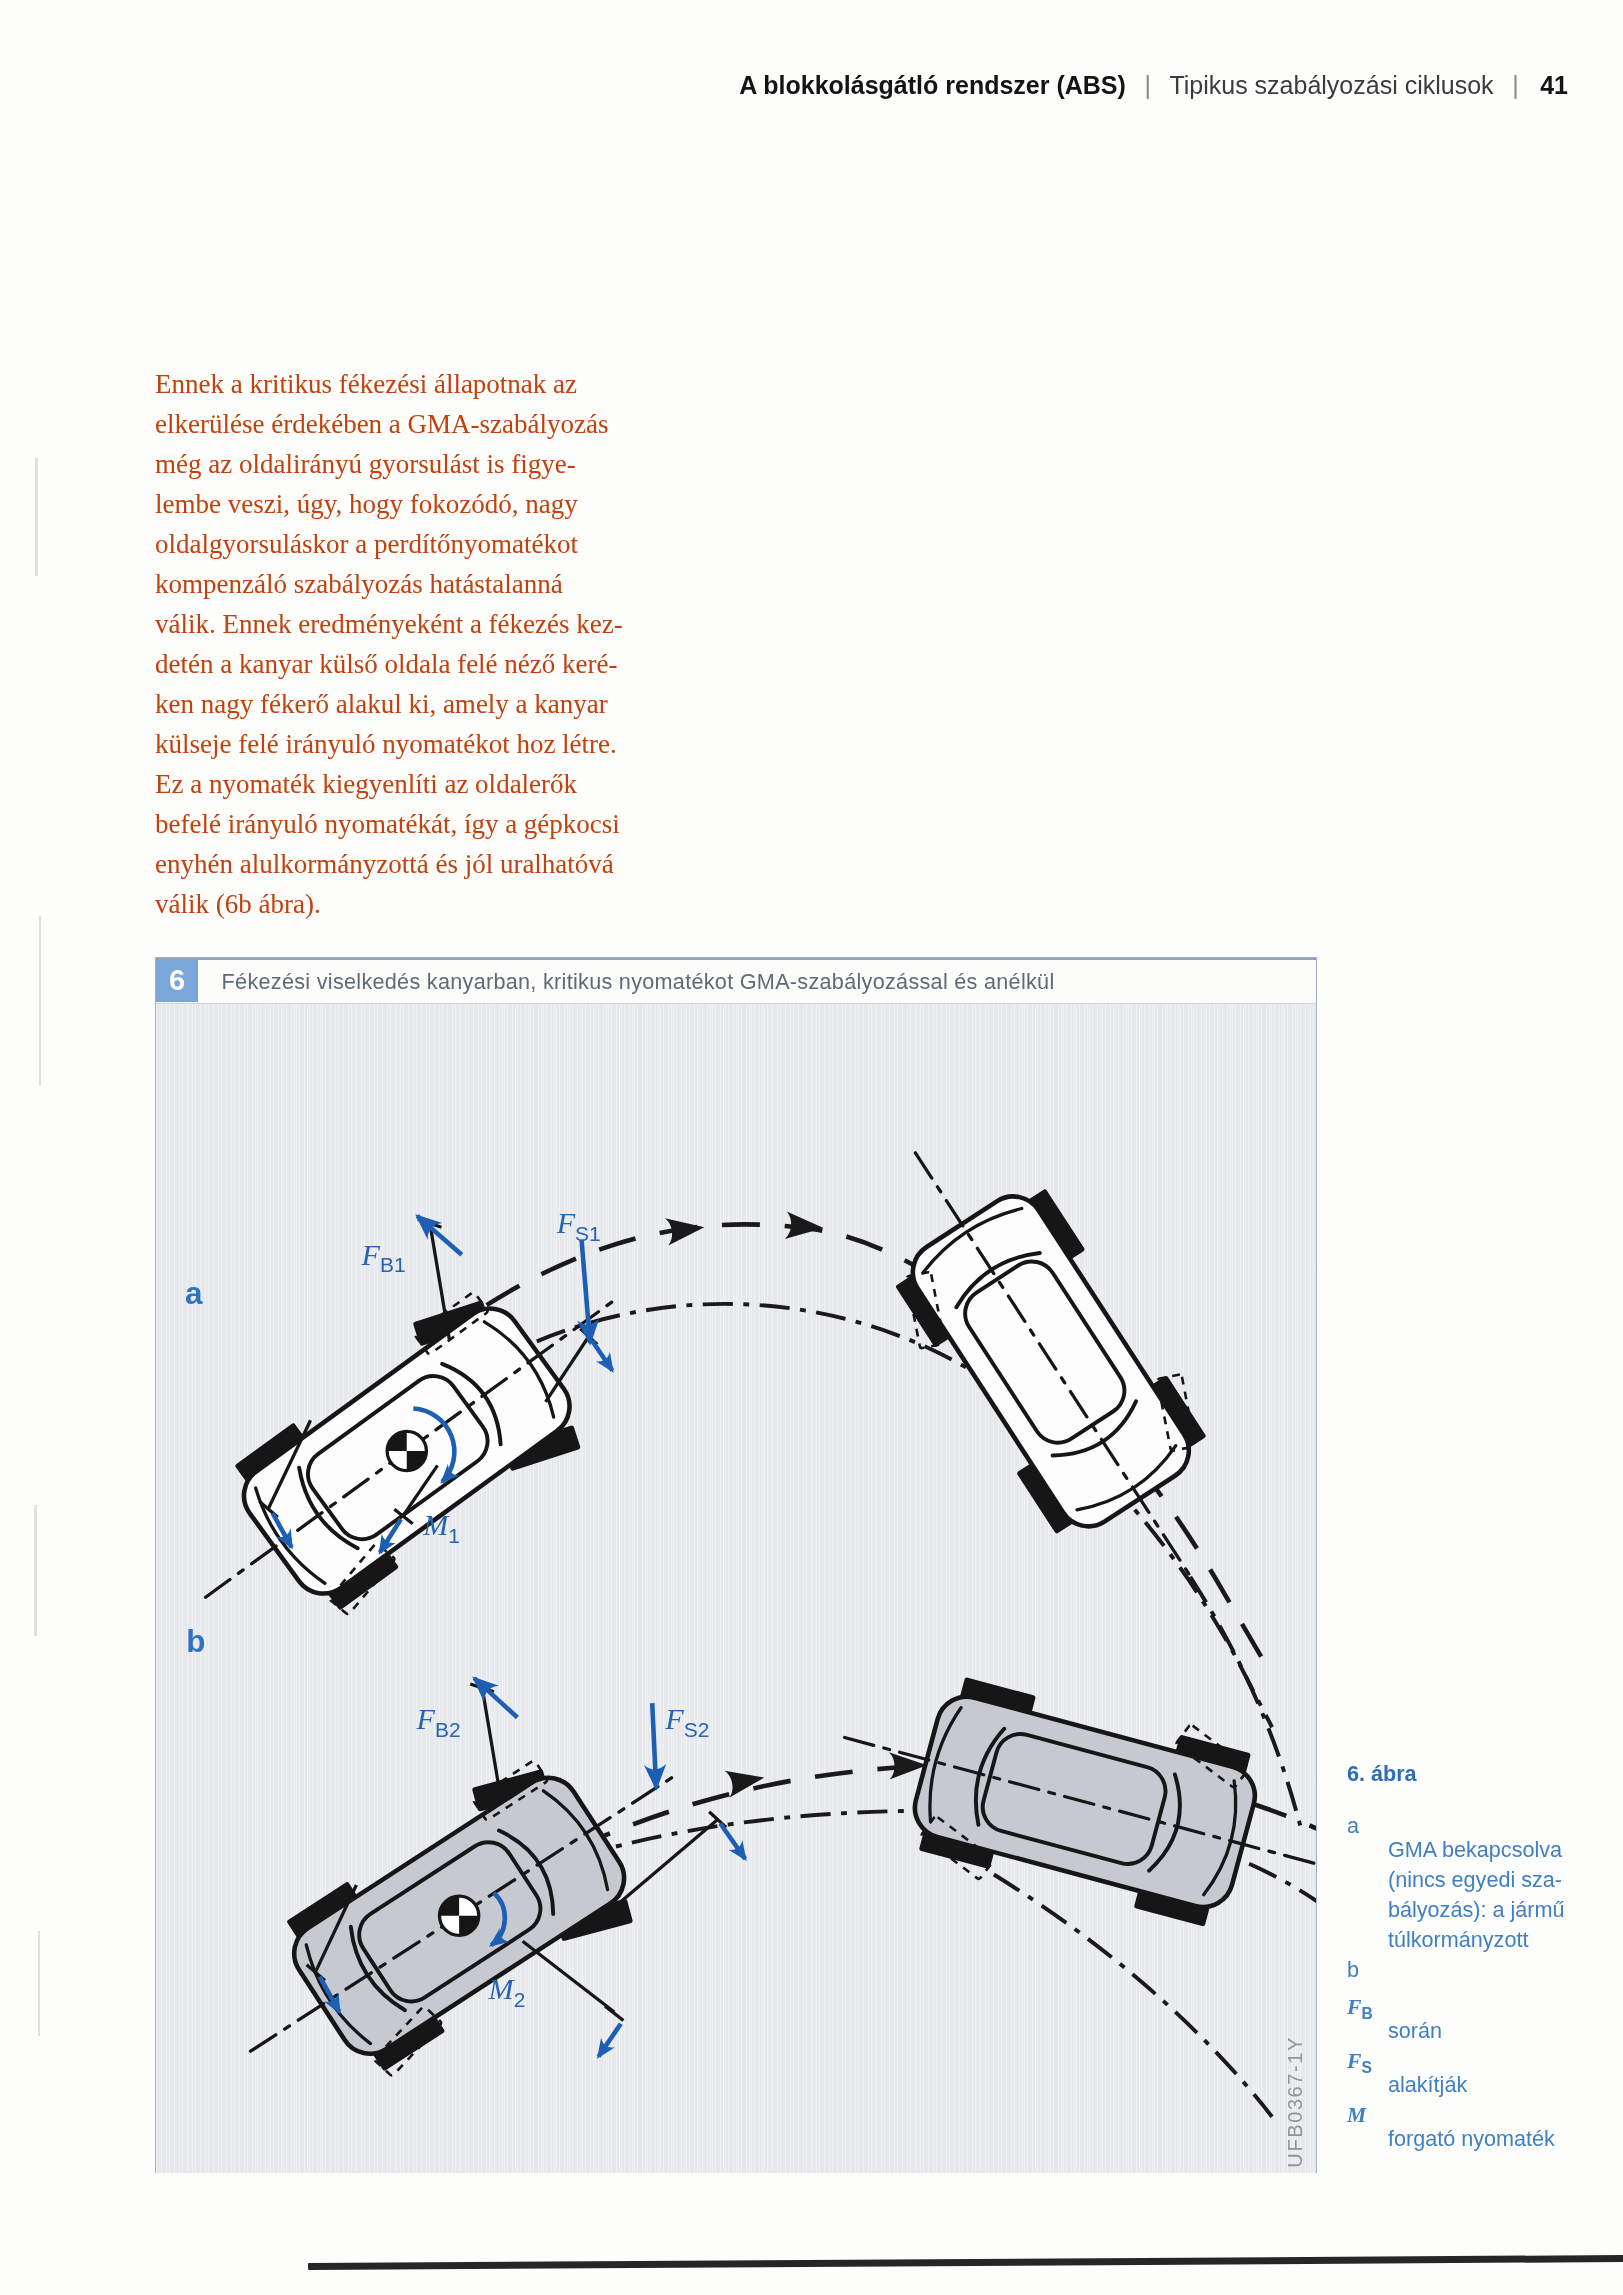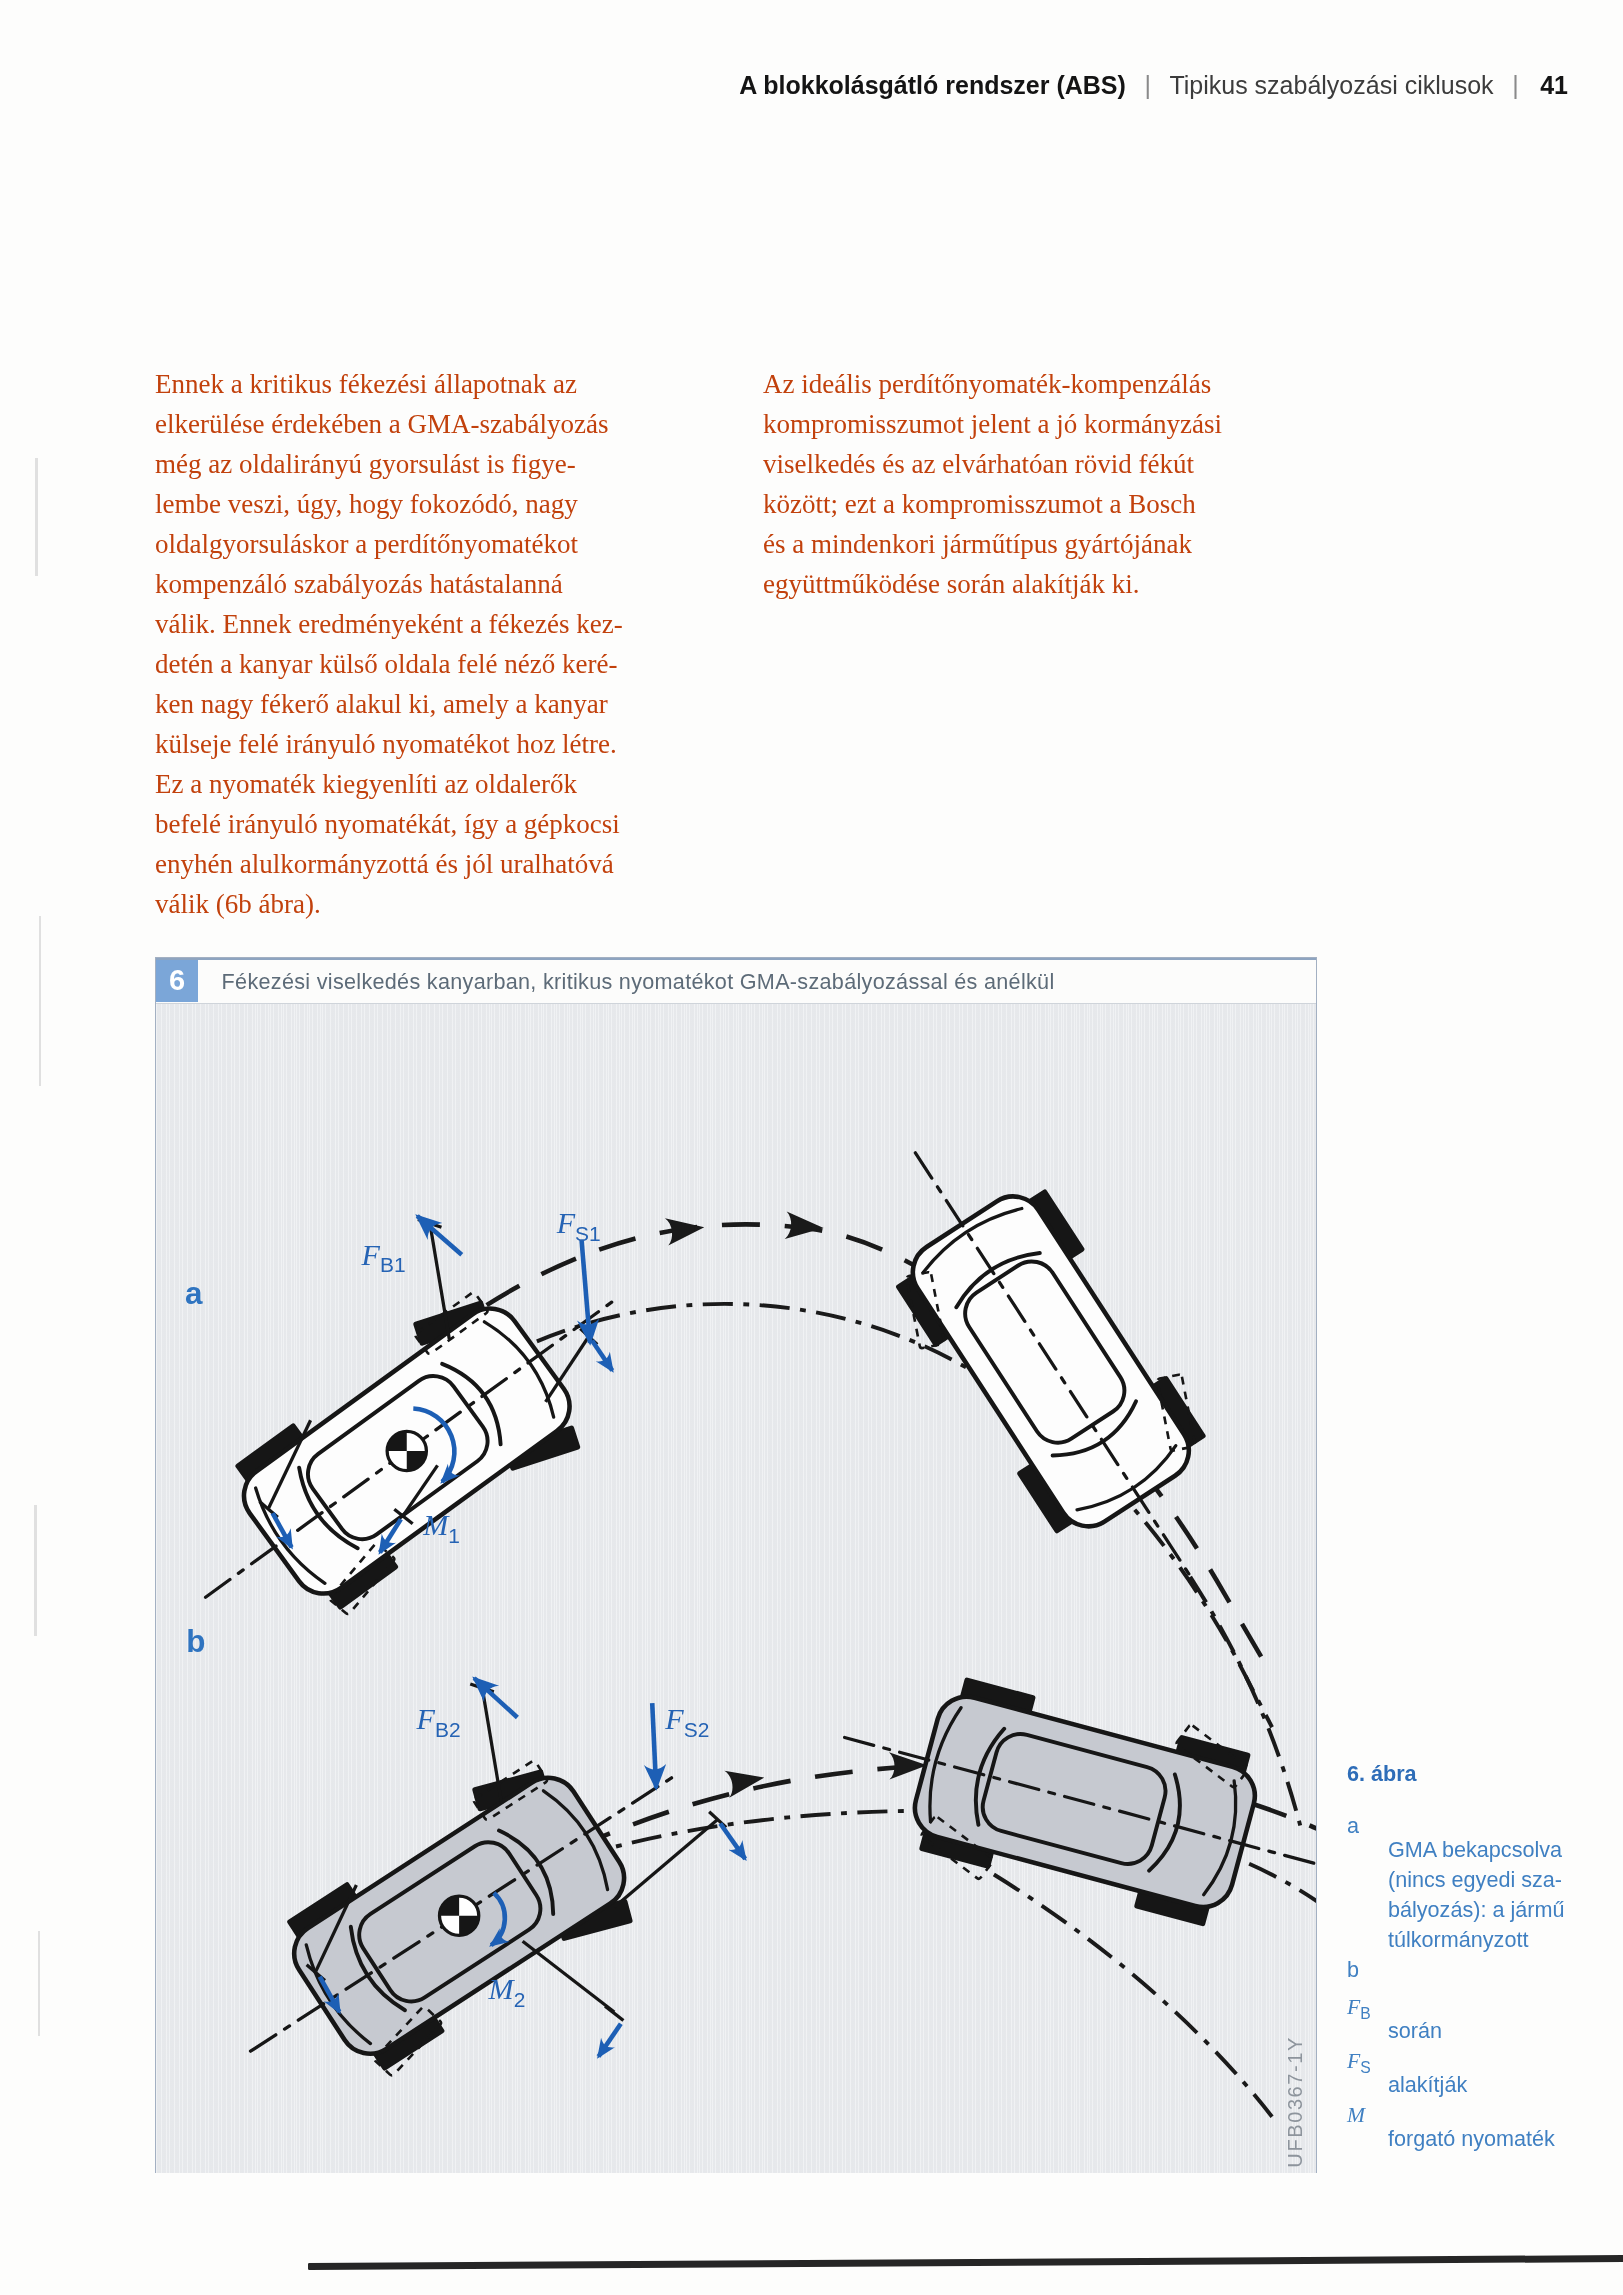--- a/index.html
+++ b/index.html
@@ -29,21 +29,21 @@
        repeating-linear-gradient(90deg, rgba(255,255,255,0.33) 0 0.7px, rgba(0,0,0,0.012) 0.7px 2.6px),
        #e9ebee;}
   .fig-content svg{position:absolute;left:0;top:0;}
   .watermark{position:absolute;right:9.2px;bottom:5.2px;writing-mode:vertical-rl;transform:rotate(180deg);
              font-size:20px;color:#8d949c;letter-spacing:1.6px;}
   
   .legend{position:absolute;left:1347px;top:1759px;width:275px;color:#4080c2;font-size:21.6px;line-height:30px;}
   .legend-title{font-weight:bold;color:#2e6db8;margin-bottom:22px;}
   .lrow{display:flex;align-items:flex-start;}
   .lsym{flex:0 0 41px;}
-  .lsym.ser{font-family:"Liberation Serif","DejaVu Serif",serif;font-style:italic;font-weight:normal;}
+  .lsym.ser{font-family:"Liberation Serif","DejaVu Serif",serif;font-style:italic;font-weight:bold;}
   .lsym sub{font-style:normal;font-size:15.7px;font-family:"Liberation Sans",sans-serif;}
   .ltext{white-space:pre-line;margin-top:24px;}
   
   .flabel{font-family:"Liberation Serif","DejaVu Serif",serif;font-style:italic;font-size:46px;fill:#2563b4;}
   .flabel tspan{font-size:32px;font-style:normal;font-family:"Liberation Sans",sans-serif;}
   .plabel{font-family:"Liberation Sans",sans-serif;font-weight:bold;font-size:48px;fill:#2f74c0;}
   
   .scan-edge{position:absolute;left:308px;top:2259px;width:1329px;height:7.2px;background:#262626;
              transform:rotate(-0.35deg);border-radius:1.3px;}
   .scan-mark{position:absolute;background:#c9c9c9;opacity:0.55;}
@@ -68,26 +68,20 @@
 oldalgyorsuláskor a perdítőnyomatékot
 kompenzáló szabályozás hatástalanná
 válik. Ennek eredményeként a fékezés kez-
 detén a kanyar külső oldala felé néző keré-
 ken nagy fékerő alakul ki, amely a kanyar
 külseje felé irányuló nyomatékot hoz létre.
 Ez a nyomaték kiegyenlíti az oldalerők
 befelé irányuló nyomatékát, így a gépkocsi
 enyhén alulkormányzottá és jól uralhatóvá
 válik (6b ábra).</div>
-  <div class="col" id="col-right">Az ideális perdítőnyomaték-kompenzálás
-kompromisszumot jelent a jó kormányzási
-viselkedés és az elvárhatóan rövid fékút
-között; ezt a kompromisszumot a Bosch
-és a mindenkori járműtípus gyártójának
-együttműködése során alakítják ki.</div>
 
   <div class="figure">
     <div class="fig-caption-bar">
       <div class="fig-badge">6</div>
       <div class="fig-caption">Fékezési viselkedés kanyarban, kritikus nyomatékot GMA-szabályozással és anélkül</div>
     </div>
     <div class="fig-content">
       <svg width="1160" height="1169" viewBox="0 0 1772 1786">
         <defs>
           <marker id="mb" markerUnits="userSpaceOnUse" markerWidth="46" markerHeight="36" refX="36" refY="17" orient="auto">

